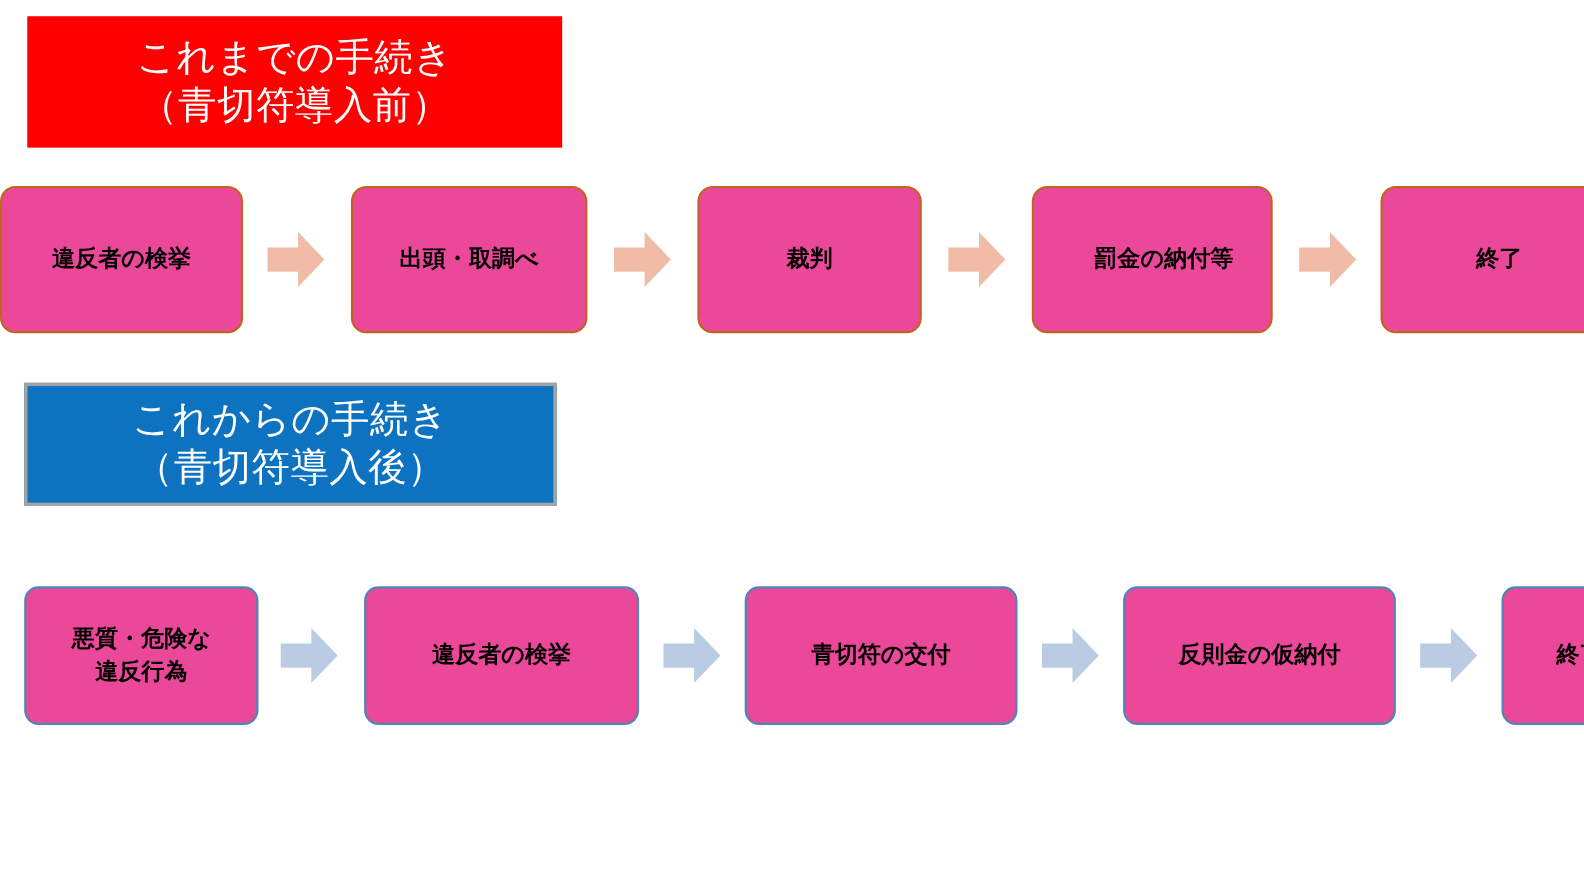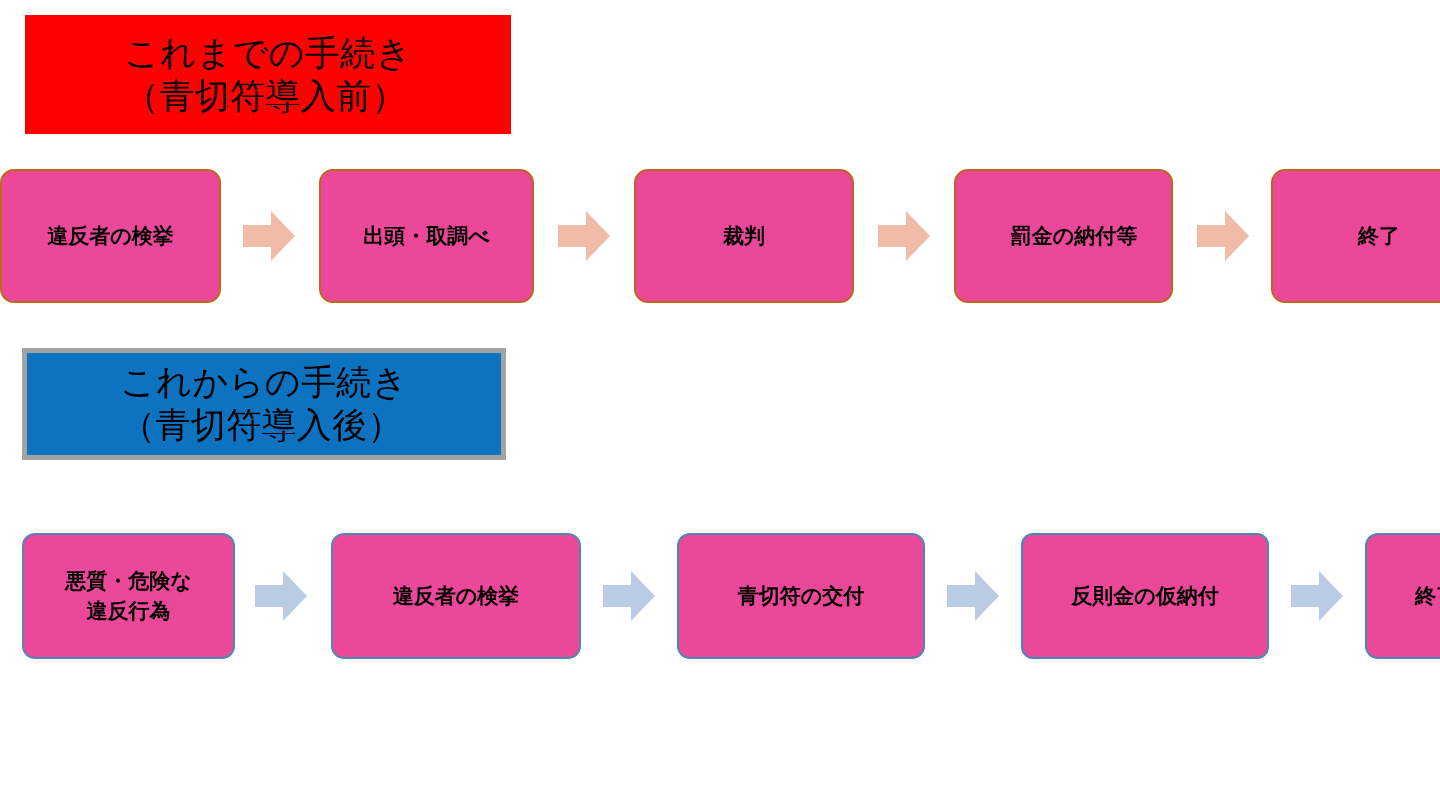--- a/index.html
+++ b/index.html
@@ -25,42 +25,43 @@
     height: 810px;
   }
 
   
   .banner {
     position: absolute;
     box-sizing: border-box;
     display: flex;
     align-items: center;
     justify-content: center;
+    text-align: center;
     font-weight: 400;
     letter-spacing: 0.01em;
     line-height: 1.22;
     white-space: pre-line;
-    color: #000000;
+    color: #ffffff;
   }
   .banner-before {
     left: 25px;
     top: 15px;
     width: 486px;
     height: 119px;
     background: #ff0000;
     border: 1px solid #ff0000;
     font-size: 35px;
   }
   .banner-after {
     left: 22px;
     top: 348px;
     width: 484px;
     height: 112px;
     background: #0d72c0;
-    border: 5px solid #a3a3a3;
+    border: 3px solid #a3a3a3;
     font-size: 35px;
   }
 
   
   .flow-row {
     position: absolute;
     display: flex;
     align-items: center;
   }
   .flow-row-before { left: 0px; top: 169px; }
@@ -86,28 +87,28 @@
   }
   .node-after {
     border: 2px solid #4f86b6;
     height: 126px;
     border-radius: 13px;
   }
 
   
   .w-b1 { width: 221px; }
   .w-b2 { width: 215px; }
-  .w-b3 { width: 220px; }
+  .w-b3 { width: 204px; }
   .w-b4 { width: 219px; padding-left: 21px; }
   .w-b5 { width: 216px; }
 
   .w-a1 { width: 213px; margin-left: 16px; }
   .w-a2 { width: 250px; }
   .w-a3 { width: 248px; }
-  .w-a4 { width: 248px; border-radius: 12px; }
+  .w-a4 { width: 248px; }
   .w-a5 { width: 142px; }
 
   
   .arrow {
     flex: 0 0 auto;
     width: 52px;
     height: 54px;
     margin: 0 16px;
   }
   .arrow svg { display: block; width: 100%; height: 100%; }

